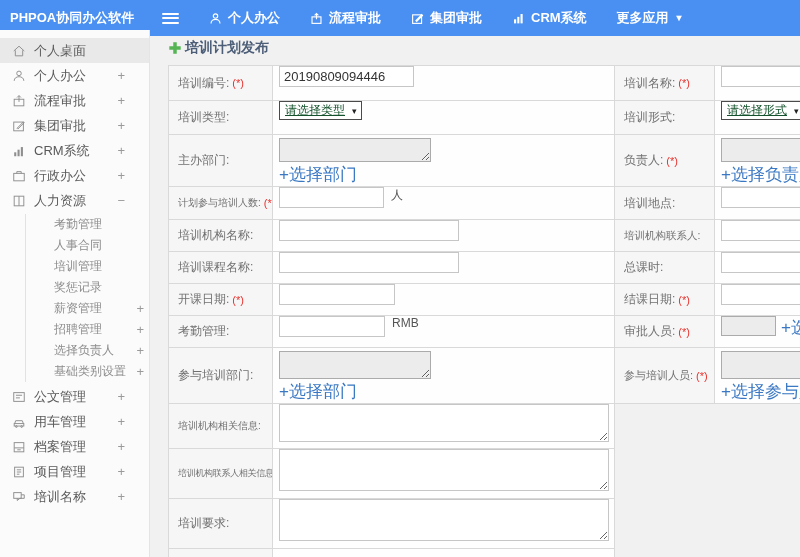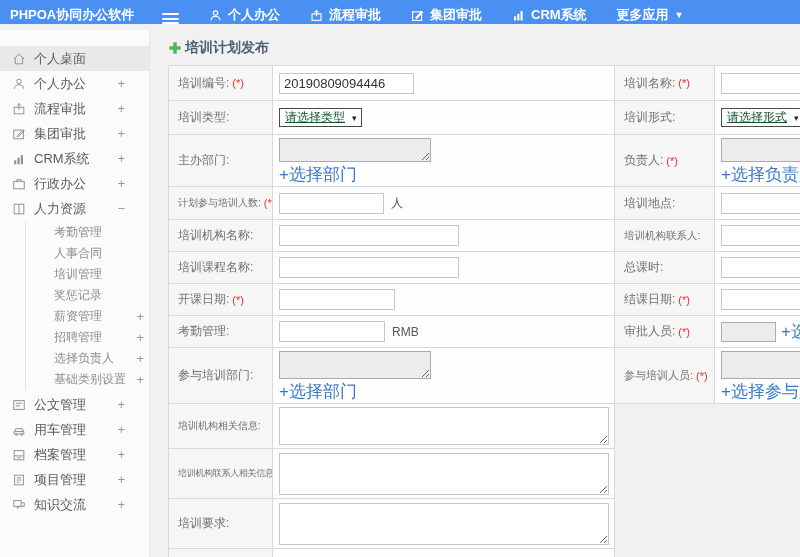--- a/index.html
+++ b/index.html
@@ -1,32 +1,32 @@
 <!DOCTYPE html>
 <html><head>
 <meta charset="utf-8">
 <style>
   * { margin:0; padding:0; box-sizing:border-box; }
   html,body { background:#dfdfdf; }
   .screen { width:800px; height:557px; position:relative; overflow:hidden;
             background:#f1f1f1; font-family:"Liberation Sans", sans-serif; }
 
   
-  .topbar { height:24px; background:#4a90f2; display:flex; align-items:flex-end; color:#fff; }
+  .topbar { height:36px; background:#4a90f2; display:flex; align-items:center; color:#fff; }
   .logo { width:150px; padding-left:10px; font-size:13px; font-weight:bold; letter-spacing:0; }
   .burger { width:17px; height:11px; margin-left:12px; display:flex; flex-direction:column; justify-content:space-between; cursor:pointer; }
   .burger i { display:block; height:2px; background:#fff; border-radius:1px; }
   .nav { display:flex; align-items:center; margin-left:30px; }
   .nav-item { display:flex; align-items:center; gap:6px; font-size:13px; font-weight:bold; margin-right:30px; cursor:pointer; }
   .nav-item svg { display:block; }
   .caret-down { font-size:10px; line-height:1; margin-left:2px; }
 
   
   .sidebar { position:absolute; left:0; top:30px; bottom:0; width:150px; background:#fbfbfb;
-             border-right:1px solid #e4e4e4; padding-top:16px; }
+             border-right:1px solid #e4e4e4; padding-top:8px; }
   .side-item { height:25px; display:flex; align-items:center; padding:0 24px 0 12px;
                font-size:13px; color:#5a5a5a; cursor:pointer; }
   .side-item.active { background:#e9e9e9; }
   .side-item .sicon { width:14px; height:14px; margin-right:8px; display:flex; align-items:center; }
   .expander { margin-left:auto; color:#9a9a9a; font-size:13px; }
   .submenu { margin:1px 0 2px 25px; border-left:1px solid #e2e2e2; }
   .sub-item { height:21px; display:flex; align-items:center; padding:0 5px 0 28px;
               font-size:12px; color:#8c8c8c; cursor:pointer; }
 
   
@@ -39,21 +39,21 @@
   .form-tables { display:flex; align-items:flex-start; width:940px; }
   .tbl-left  { width:447px; border:1px solid #d9d9d9; }
   .tbl-right { width:493px; border:1px solid #d9d9d9; border-left:none; }
   .row { display:flex; border-top:1px solid #d9d9d9; }
   .tbl-left > .row:first-child, .tbl-right > .row:first-child { border-top:none; }
   .lbl { width:104px; min-width:104px; padding-left:9px; padding-right:3px; background:#f6f6f6;
          border-right:1px solid #d9d9d9; display:flex; align-items:center; color:#707070;
          font-size:12px; white-space:nowrap; overflow:hidden; }
   .tbl-right .lbl { width:100px; min-width:100px; }
   .req { color:#e8322e; font-style:normal; margin-left:3px; font-size:11px; }
-  .fld { flex:1; background:#fefefe; display:flex; align-items:center; padding-left:6px; }
+  .fld { flex:1; background:#fefefe; display:flex; align-items:flex-start; padding-left:6px; }
   .fld-col { flex-direction:column; align-items:flex-start; justify-content:center; gap:1px; padding-top:3px; }
   .fs10 { font-size:10px; } .fs9 { font-size:9px; letter-spacing:-0.3px; } .fs105 { font-size:10.5px; } .fs11 { font-size:11px; }
 
   .h0{height:34px}.h1{height:34px}.h2{height:52px}.h3{height:33px}.h4{height:32px}
   .h5{height:32px}.h6{height:32px}.h7{height:32px}.h8{height:56px}
   .hb0{height:45px}.hb1{height:50px}.hb2{height:50px}.hb3{height:60px}
 
   .inp { height:21px; border:1px solid #c6c6c6; background:#fff; font:13px "Liberation Sans",sans-serif;
          color:#333; padding:0 4px; outline:none; }
   .w135{width:135px}.w105{width:105px}.w180{width:180px}.w116{width:116px}.w106{width:106px}
@@ -278,21 +278,21 @@
       <span>项目管理</span>
       <span class="expander">+</span>
     </div>
     <div class="side-item">
       <span class="sicon">
           <svg width="14" height="14" viewBox="0 0 16 16" fill="none" stroke="#8f8f8f" stroke-width="1.1">
             <rect x="2" y="3" width="8.5" height="6.5"></rect>
             <path d="M6 9.5V12l3-2.5h5V5.5h-3.5"></path>
           </svg>
         </span>
-      <span>知识交流</span>
+      <span>培训名称</span>
       <span class="expander">+</span>
     </div>
   </div>
 
   <div class="main">
     <div class="page-title">
       <svg width="14" height="14" viewBox="0 0 16 16">
           <path d="M6 1.5h4v4.5h4.5v4H10v4.5H6V10H1.5V6H6z" fill="#55b555"></path>
         </svg>
       <span>培训计划发布</span>

